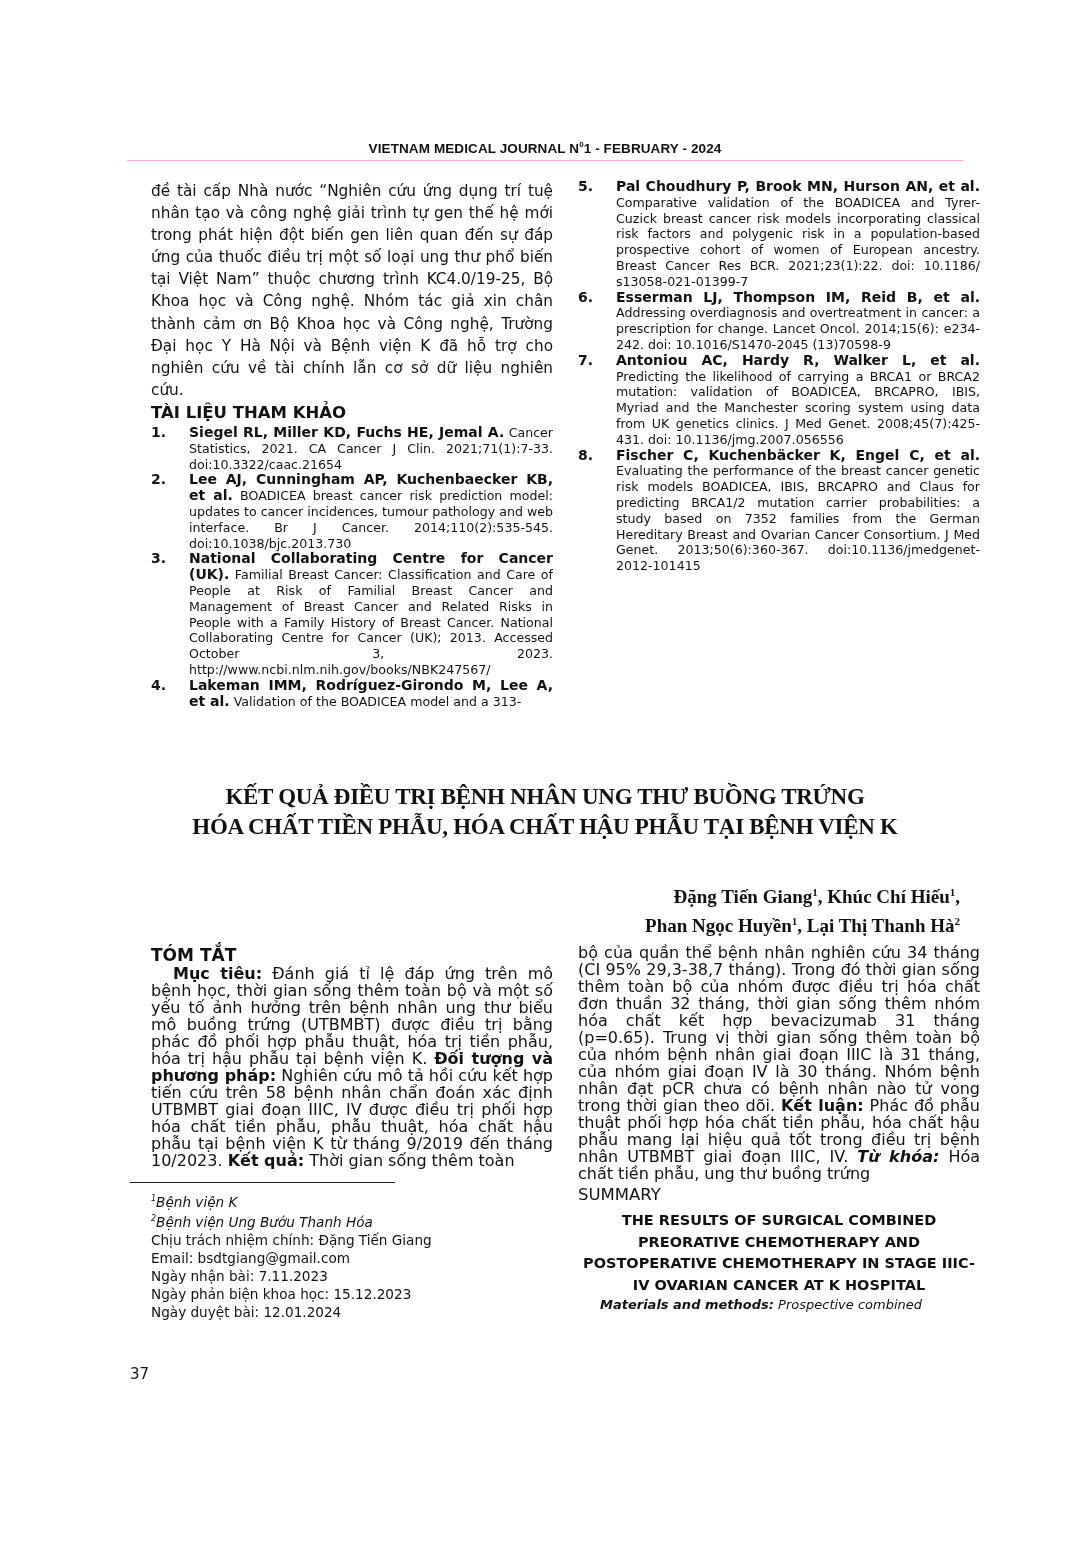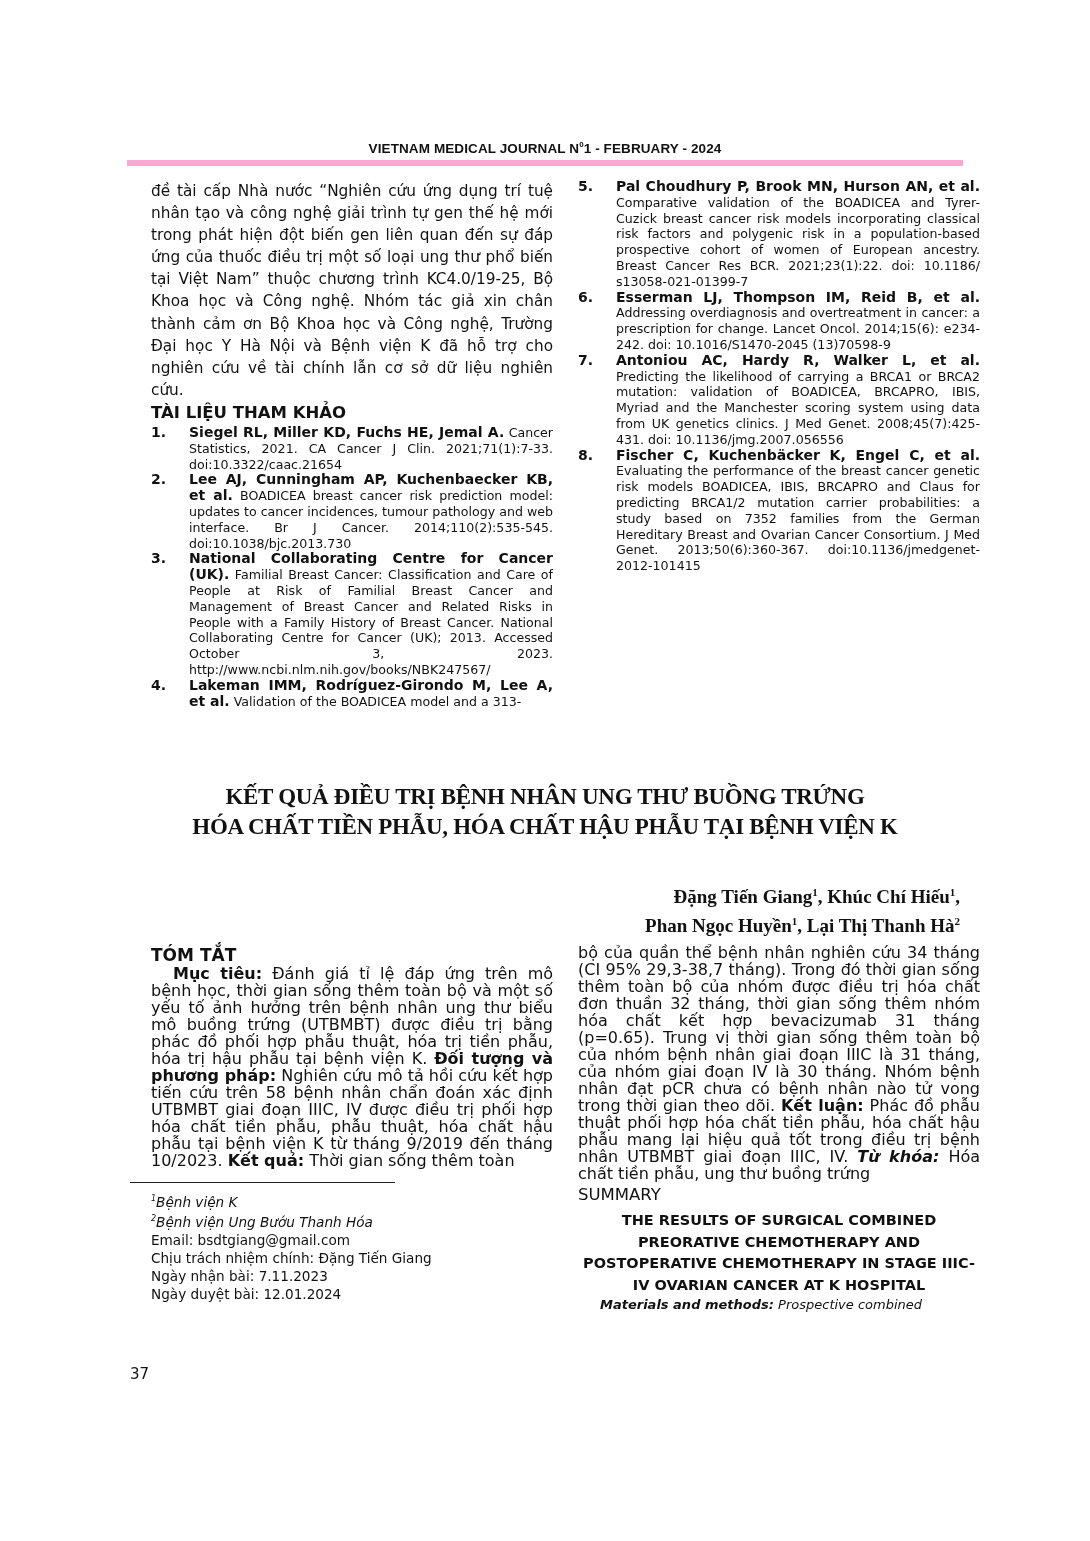--- a/index.html
+++ b/index.html
@@ -1,21 +1,21 @@
 <!DOCTYPE html>
 <html><head>
 <meta charset="utf-8">
 <style>
   html, body { margin: 0; padding: 0; background: #ffffff; }
   body { width: 1090px; height: 1541px; position: relative; overflow: hidden; color: #111; }
   .header {
     position: absolute; left: 127px; top: 140px; width: 836px;
     text-align: center; font-family: "Liberation Sans", sans-serif; font-weight: bold;
     font-size: 13.5px; letter-spacing: 0.1px; padding-bottom: 4px;
-    border-bottom: 6px solid #f9a8d4;
+    border-bottom: 1px solid #f9a8d4;
   }
   .header sup { font-size: 8px; }
   .col { position: absolute; font-family: "DejaVu Sans", sans-serif; margin-left: 21px; }
   .col-left { left: 130px; width: 402px; }
   .col-right { left: 557px; width: 402px; }
   .ack { top: 180px; font-size: 15.3px; line-height: 22.1px; text-align: justify; }
   .ref-title { top: 403px; font-size: 16.5px; font-weight: bold; }
   .refs { font-size: 12.6px; line-height: 15.8px; }
   .refs-left { top: 425px; }
   .refs-right { top: 179px; }
@@ -113,23 +113,24 @@
 </div>
 
 <div class="col col-right abstract abs-right">
   <span>bộ của quần thể bệnh nhân nghiên cứu 34 tháng (CI 95% 29,3-38,7 tháng). Trong đó thời gian sống thêm toàn bộ của nhóm được điều trị hóa chất đơn thuần 32 tháng, thời gian sống thêm nhóm hóa chất kết hợp bevacizumab 31 tháng (p=0.65). Trung vị thời gian sống thêm toàn bộ của nhóm bệnh nhân giai đoạn IIIC là 31 tháng, của nhóm giai đoạn IV là 30 tháng. Nhóm bệnh nhân đạt pCR chưa có bệnh nhân nào tử vong trong thời gian theo dõi. </span><b>Kết luận:</b><span> Phác đồ phẫu thuật phối hợp hóa chất tiền phẫu, hóa chất hậu phẫu mang lại hiệu quả tốt trong điều trị bệnh nhân UTBMBT giai đoạn IIIC, IV. </span><b><i>Từ khóa:</i></b><span> Hóa chất tiền phẫu, ung thư buồng trứng</span>
 </div>
 
 <div class="footnote-rule"></div>
 <div class="col col-left footnotes">
   <div><i><sup>1</sup><span>Bệnh viện K</span></i></div>
   <div><i><sup>2</sup><span>Bệnh viện Ung Bướu Thanh Hóa</span></i></div>
+  <div>Chịu trách nhiệm chính: Đặng Tiến Giang</div>
   <div>Email: bsdtgiang@gmail.com</div>
-  <div>Chịu trách nhiệm chính: Đặng Tiến Giang</div>
   <div>Ngày nhận bài: 7.11.2023</div>
+  <div>Ngày phản biện khoa học: 15.12.2023</div>
   <div>Ngày duyệt bài: 12.01.2024</div>
 </div>
 
 <div class="col col-right summary-title">SUMMARY</div>
 <div class="col col-right summary-en">THE RESULTS OF SURGICAL COMBINED PREORATIVE CHEMOTHERAPY AND POSTOPERATIVE CHEMOTHERAPY IN STAGE IIIC-IV OVARIAN CANCER AT K HOSPITAL</div>
 <div class="col col-right summary-body">
   <span class="indent" style="display:inline-block;width:22px;"></span><b>Materials and methods:</b><span> Prospective combined</span>
 </div>
 
 <div class="page-num">37</div>

